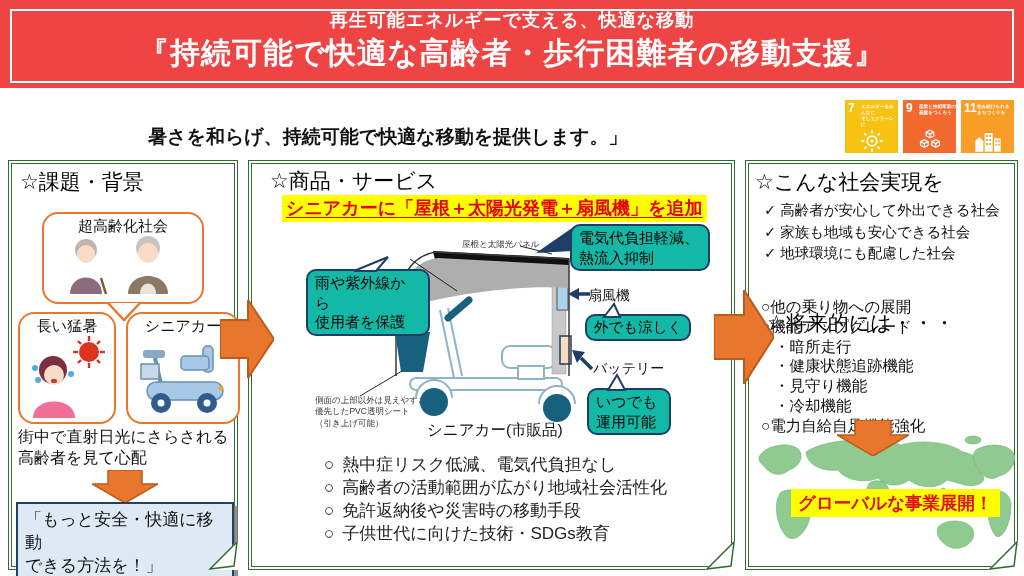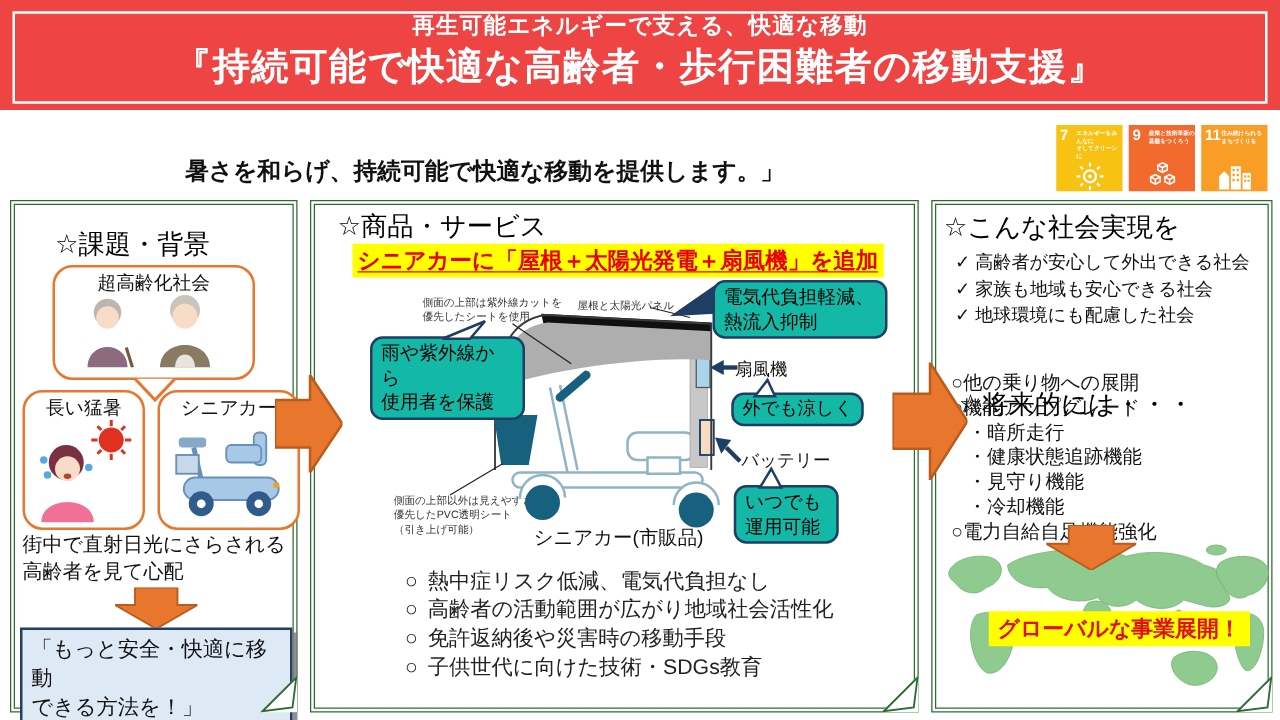--- a/index.html
+++ b/index.html
@@ -125,21 +125,21 @@
           <rect x="24" y="21" width="2.6" height="3"></rect>
         <rect x="33" y="17" width="2.4" height="2.6"></rect>
           <rect x="37" y="17" width="2.4" height="2.6"></rect>
         <rect x="33" y="22" width="2.4" height="2.6"></rect>
           <rect x="37" y="22" width="2.4" height="2.6"></rect>
       </g>
     </svg>
   </div>
 
   <div class="col col-left">
-    <div class="col-title" style="left:8px;top:17px;margin-left:24px;">☆課題・背景</div>
+    <div class="col-title" style="left:8px;top:4px;">☆課題・背景</div>
 
     <div class="bubble" style="left:30px;top:48px;width:162px;height:92px;">
       <div class="bubble-label">超高齢化社会</div>
       <svg width="150" height="58" viewBox="0 0 150 58">
         <circle cx="38" cy="14" r="11" fill="#BFB5AE"></circle>
         <circle cx="38" cy="18" r="9" fill="#F9DCC8"></circle>
         <path d="M22,58 C22,36 54,36 54,58 Z" fill="#8C6B7E"></path>
         <line x1="53" y1="42" x2="58" y2="58" stroke="#7a5a3a" stroke-width="2.5"></line>
         <circle cx="100" cy="12" r="12" fill="#CBC4BC"></circle>
         <circle cx="100" cy="17" r="10" fill="#F9DCC8"></circle>
@@ -236,30 +236,28 @@
       <rect x="167" y="26" width="11" height="36" fill="#A9D4E9" stroke="#555" stroke-width="1"></rect>
       <rect x="170" y="88" width="11" height="28" fill="#F6DCC2" stroke="#1F3E66" stroke-width="1.5"></rect>
 
       <polygon points="43,3 179,10 179,18 45,12" fill="#101010"></polygon>
       <path d="M10,62 C12,28 26,13 48,10 L179,17 L179,40 C120,36 40,50 10,62 Z" fill="#AEAEAE"></path>
       <path d="M6,128 L6,80 C6,30 20,8 46,4 L179,11 L179,128" fill="none" stroke="#3a3a3a" stroke-width="1.5"></path>
 
       <polygon points="5,84 40,84 33,124 11,124" fill="#17607E"></polygon>
     </svg>
 
-    <div class="tinynote pre" style="left:86px;top:73px;">側面の上部は紫外線カットを
-優先したシートを使用</div>
     <div class="tinynote" style="left:210px;top:75px;">屋根と太陽光パネル</div>
     <div class="tinynote pre" style="left:63px;top:231px;">側面の上部以外は見えやすさを
 優先したPVC透明シート
 （引き上げ可能）</div>
 
     <div class="callout pre" style="left:318px;top:60px;width:122px;">電気代負担軽減、
 熱流入抑制</div>
-    <div class="callout pre" style="left:44px;top:105px;width:106px;">雨や紫外線から
+    <div class="callout pre" style="left:54px;top:105px;width:106px;">雨や紫外線から
 使用者を保護</div>
     <div class="plain-label" style="left:336px;top:123px;">扇風機</div>
     <div class="callout" style="left:333px;top:150px;font-size:14.5px;">外でも涼しく</div>
     <div class="plain-label" style="left:341px;top:196px;">バッテリー</div>
     <div class="callout pre" style="left:335px;top:224px;width:66px;">いつでも
 運用可能</div>
     <div class="car-caption">シニアカー(市販品)</div>
 
     <svg class="overlay" width="487" height="410" viewBox="0 0 487 410">
       <line x1="158" y1="95" x2="205" y2="127" stroke="#222" stroke-width="1"></line>

